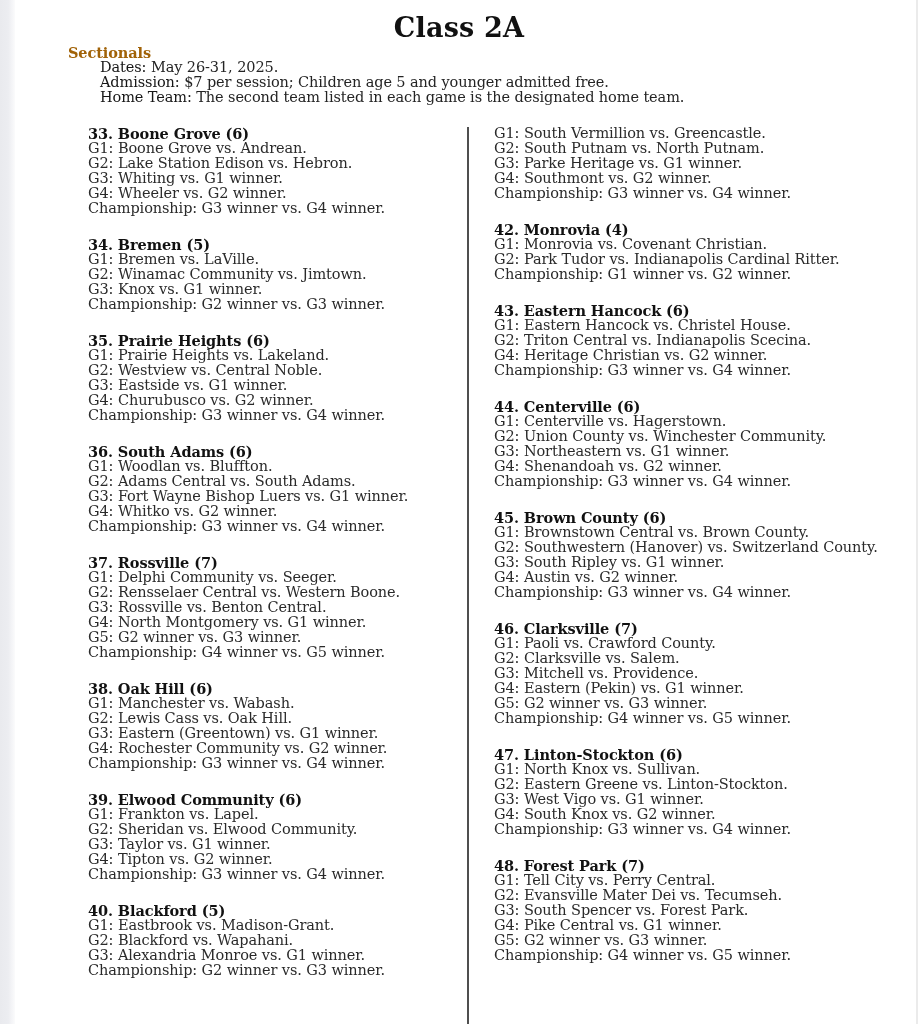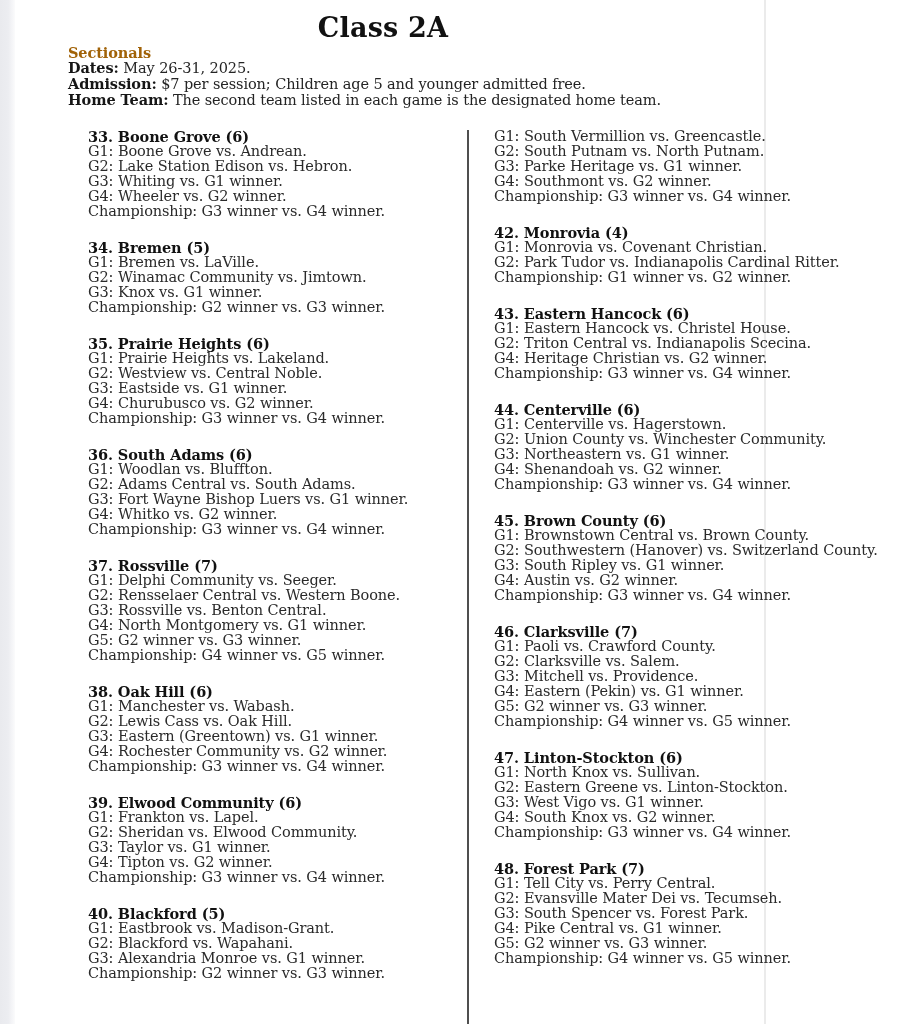--- a/index.html
+++ b/index.html
@@ -7,21 +7,21 @@
     padding: 0;
     width: 918px;
     height: 1024px;
     background: #ffffff;
     font-family: "DejaVu Serif", "Liberation Serif", serif;
     color: #242424;
     overflow: hidden;
   }
   .page {
     position: relative;
-    width: 766px;
+    width: 918px;
     height: 1024px;
     background: #ffffff;
   }
   .edge-strip-left {
     position: absolute;
     left: 0; top: 0; bottom: 0;
     width: 15px;
     background: linear-gradient(to right, #e9eaee 0%, #ecedf1 55%, #fbfbfc 100%);
   }
   .edge-line-right {
@@ -41,21 +41,21 @@
     letter-spacing: 0.2px;
   }
   .header-block {
     margin-top: 3px;
     padding-left: 68px;
     font-size: 14.5px;
     line-height: 15px;
     letter-spacing: -0.1px;
   }
   .header-line { white-space: nowrap; }
-  .hdr-label { font-weight: 700; color: #161616; }
+  .hdr-label { font-weight: 400; color: #161616; margin-left: 32px; }
   .subtitle { font-weight: 700; color: #a16207; }
   .columns-wrap {
     position: relative;
     margin-top: 21px;
     min-height: 899px;
   }
   .column-divider {
     position: absolute;
     left: 467px;
     top: 1px;

